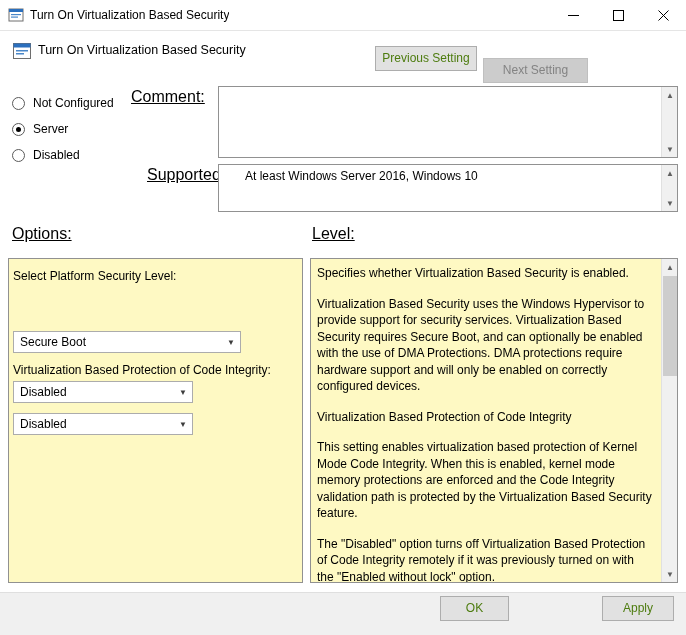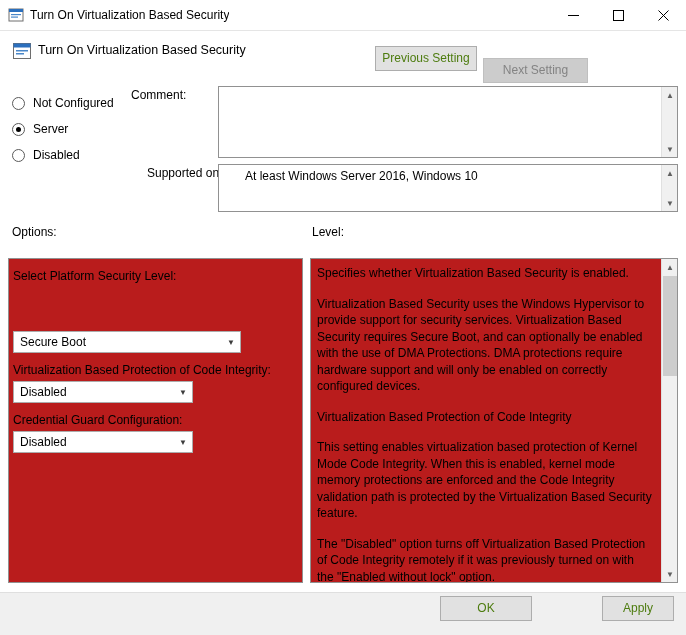--- a/index.html
+++ b/index.html
@@ -137,21 +137,22 @@
     width: 5px;
     height: 5px;
     border-radius: 50%;
     background: #000;
   }
   .radio-label { font-size: 12px; }
 
   
   .field-label {
     position: absolute;
-    font-size: 12px;
+    font-size: 16px;
+    text-decoration: underline;
   }
   #comment-label { left: 131px; top: 88px; }
   #supported-label { left: 131px; top: 166px; margin-left: 16px; }
 
   .textbox {
     position: absolute;
     background: #ffffff;
     border: 1px solid #919191;
     box-sizing: border-box;
     overflow: hidden;
@@ -193,21 +194,21 @@
     background: #cdcdcd;
   }
 
   
   #options-label { left: 12px; top: 225px; }
   #help-label { left: 312px; top: 225px; }
 
   
   .panel {
     position: absolute;
-    background: #b91c1c;
+    background: #fef9c3;
     border: 1px solid #919191;
     box-sizing: border-box;
   }
   #options-panel { left: 8px; top: 258px; width: 295px; height: 325px; }
   #help-panel { left: 310px; top: 258px; width: 368px; height: 325px; }
 
   .opt-label {
     font-size: 12px;
     margin: 0 0 4px 4px;
   }
@@ -262,21 +263,21 @@
   
   .bottombar {
     position: absolute;
     left: 0;
     bottom: 0;
     width: 686px;
     height: 42px;
     background: #f0f0f0;
     border-top: 1px solid #dfdfdf;
   }
-  #ok-btn { position: absolute; left: 440px; top: 596px; width: 92px; height: 25px; }
+  #ok-btn { position: absolute; left: 440px; top: 596px; width: 69px; height: 25px; }
   #cancel-btn { position: absolute; left: 532px; top: 596px; width: 86px; height: 25px; margin-top: 48px; }
   #apply-btn { position: absolute; left: 602px; top: 596px; width: 72px; height: 25px; }
 </style>
 </head>
 <body>
 
 <div class="titlebar">
   <span class="tb-icon">
     <svg width="16" height="16" viewBox="0 0 16 16">
       <rect x="1" y="2" width="14" height="12" fill="#ffffff" stroke="#6e6e6e"></rect>
@@ -367,21 +368,20 @@
 
   <div class="opt-block">
     <div class="opt-label">Virtualization Based Protection of Code Integrity:</div>
     <div class="combo" id="combo-codeintegrity">
       <span class="combo-text">Disabled</span>
       <span class="combo-arrow">▼</span>
     </div>
   </div>
 
   <div class="opt-block">
-    <div class="opt-label">Credential Guard Configuration:</div>
     <div class="combo" id="combo-credguard">
       <span class="combo-text">Disabled</span>
       <span class="combo-arrow">▼</span>
     </div>
   </div>
 </div>
 
 <div class="panel" id="help-panel">
   <div class="help-scroll-area">
     <p class="help-p">Specifies whether Virtualization Based Security is enabled.</p>

